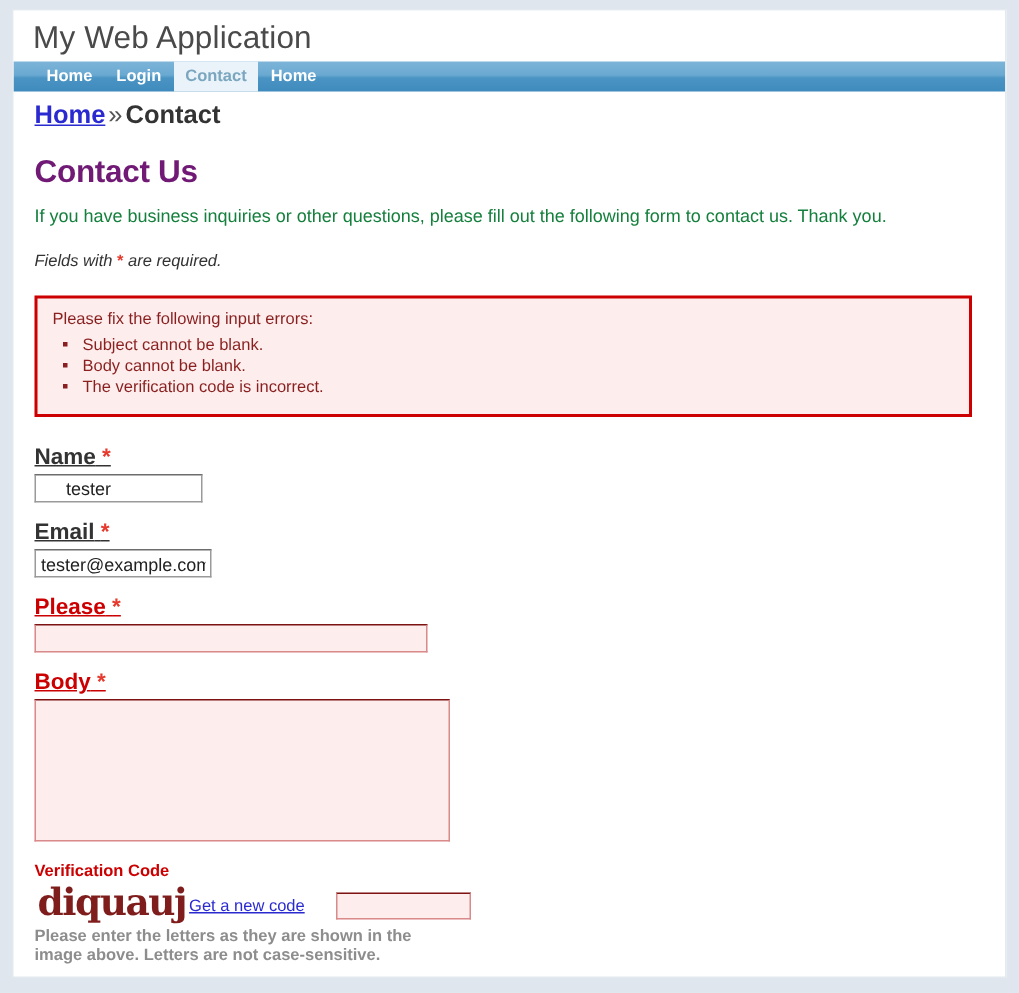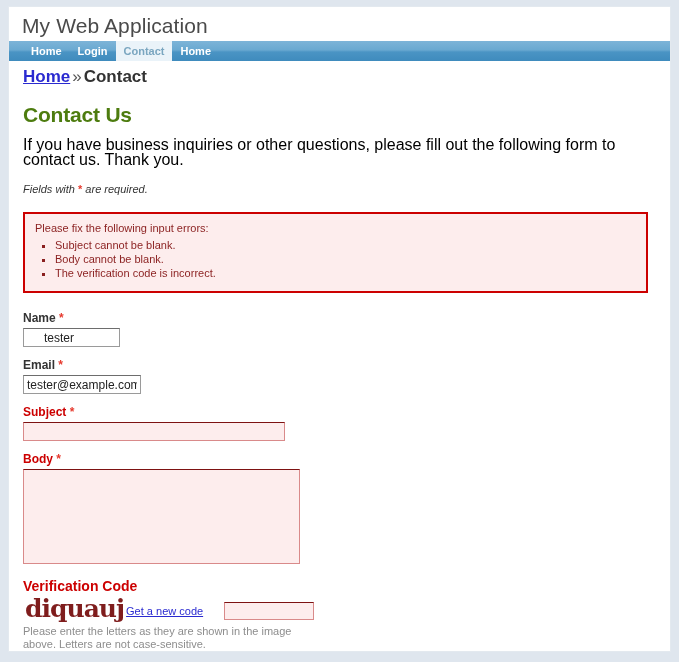--- a/index.html
+++ b/index.html
@@ -90,27 +90,27 @@
     font-weight: normal;
     padding: 0 2px;
   }
   
   .content {
     padding: 10px 14px 0 14px;
   }
   h1.page-title {
     font-size: 21px;
     font-weight: bold;
-    color: #4d7c0f;
+    color: #701a75;
     margin: 6px 0 10px 0;
     letter-spacing: -0.2px;
   }
   p.intro {
-    font-size: 16px;
-    color: #000000;
+    font-size: 12px;
+    color: #15803d;
     margin: 0 0 16px 0;
     line-height: 15px;
   }
   p.required-note {
     font-size: 11px;
     font-style: italic;
     color: #333;
     margin: 0 0 17px 0;
   }
   .req-star { color: #e63a2e; font-style: normal; font-weight: bold; }
@@ -137,60 +137,61 @@
   }
   .error-summary li {
     line-height: 13px;
     margin: 0 0 1px 0;
     color: #8a1f1f;
   }
   
   .field { margin-bottom: 11px; }
   label.fl {
     display: block;
-    font-size: 12px;
+    font-size: 15px;
     font-weight: bold;
     color: #333;
     margin-bottom: 3px;
+    text-decoration: underline;
   }
   label.fl.error { color: #c00; }
   label.fl .star { color: #e63a2e; }
   input.txt {
     font-family: "Liberation Sans", sans-serif;
     font-size: 12px;
     color: #222;
     padding: 2px 3px;
     border: 1px solid #9a9a9a;
     border-top-color: #6d6d6d;
     background: #fff;
     box-sizing: border-box;
     height: 19px;
   }
-  input.txt.w-name { width: 97px; padding-left: 20px; }
+  input.txt.w-name { width: 112px; padding-left: 20px; }
   input.txt.w-email { width: 118px; }
   input.txt.err {
     width: 262px;
     background: #fdeded;
     border: 1px solid #d98a8a;
     border-top-color: #7d1212;
   }
   textarea.err {
     width: 277px;
     height: 95px;
     background: #fdeded;
     border: 1px solid #d98a8a;
     border-top-color: #7d1212;
     font-family: "Liberation Sans", sans-serif;
     font-size: 12px;
     box-sizing: border-box;
     resize: none;
   }
   
   .captcha-label {
-    font-size: 14px;
+    font-size: 11px;
     font-weight: bold;
     color: #c00;
     margin: 7px 0 2px 0;
     display: block;
   }
   .captcha-row {
     display: flex;
     align-items: flex-end;
   }
   .captcha-img {
@@ -224,20 +225,21 @@
     box-sizing: border-box;
     font-family: "Liberation Sans", sans-serif;
     font-size: 12px;
   }
   p.captcha-hint {
     font-size: 11px;
     color: #8d8d8d;
     line-height: 13px;
     margin: 3px 0 0 0;
     width: 280px;
+    font-weight: bold;
   }
   
   .submit-wrap { margin: 12px 0 0 0; }
   button.submit {
     font-family: "Liberation Sans", sans-serif;
     font-size: 12px;
     color: #111;
     padding: 3px 10px 4px 22px;
     background: linear-gradient(to bottom, #fbfbfb 0%, #f0f0f0 50%, #e2e2e2 100%);
     border: 1px solid #8d8d8d;
@@ -290,21 +292,21 @@
         <label class="fl"><span>Name</span> <span class="star">*</span></label>
         <input class="txt w-name" type="text" value="tester" style="">
       </div>
 
       <div class="field">
         <label class="fl"><span>Email</span> <span class="star">*</span></label>
         <input class="txt w-email" type="text" value="tester@example.com" style="">
       </div>
 
       <div class="field">
-        <label class="fl error"><span>Subject</span> <span class="star">*</span></label>
+        <label class="fl error"><span>Please</span> <span class="star">*</span></label>
         <input class="txt err" type="text" value="" style="">
       </div>
 
       <div class="field">
         <label class="fl error"><span>Body</span> <span class="star">*</span></label>
         <textarea class="err" style=""></textarea>
       </div>
 
       <div class="field">
         <label class="captcha-label">Verification Code</label>

